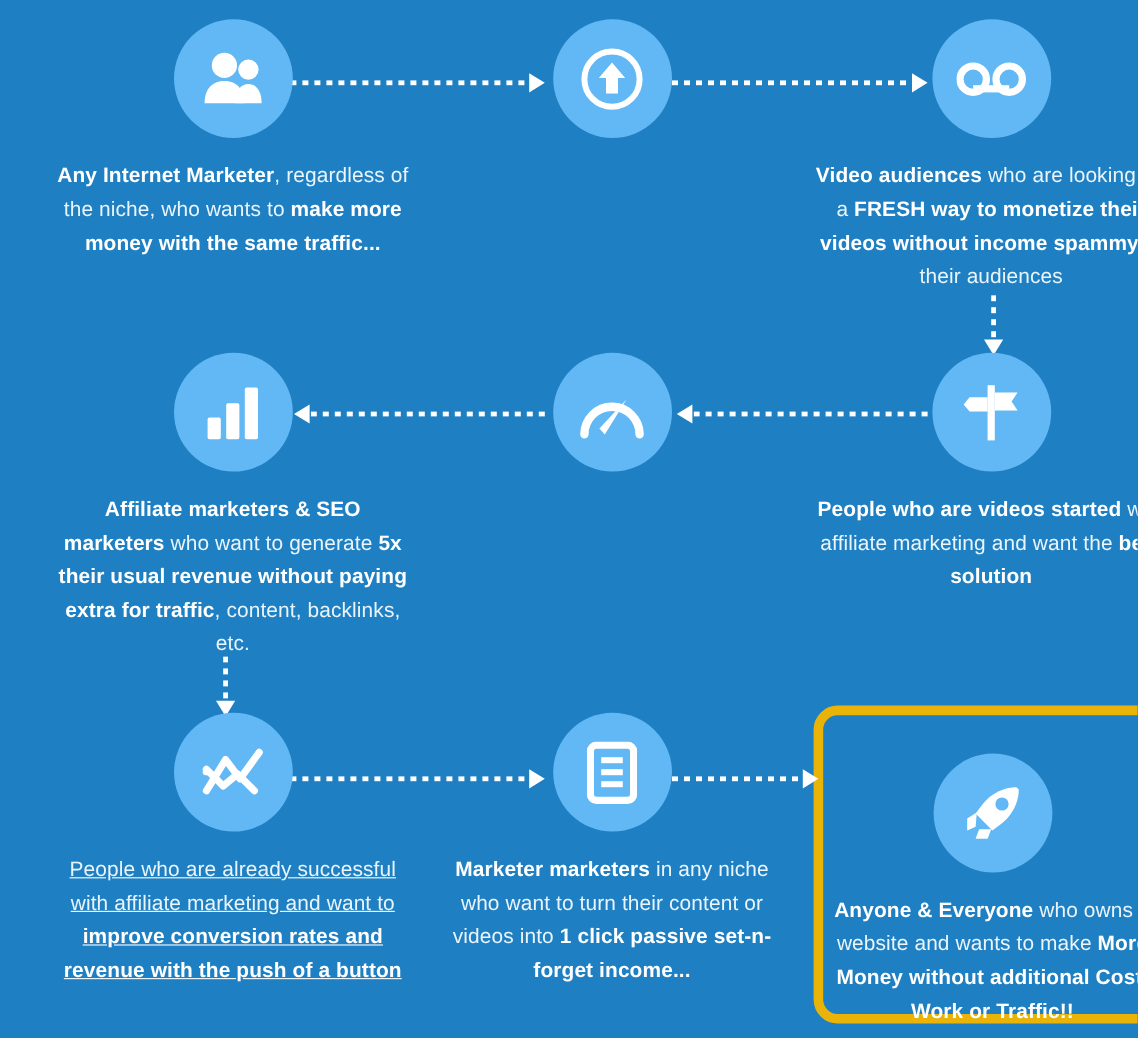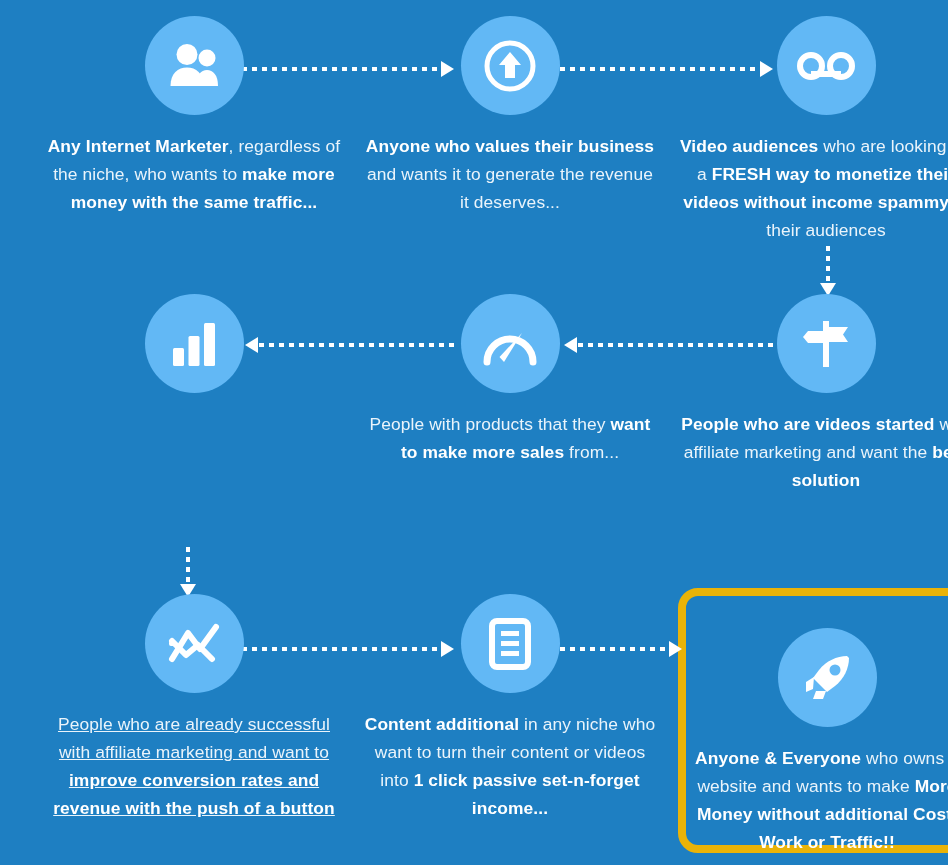--- a/index.html
+++ b/index.html
@@ -191,21 +191,20 @@
       <div class="caption" style="color: rgb(234, 244, 251);"><b>Any Internet Marketer</b>, regardless of the niche, who wants to <b>make more money with the same traffic...</b></div>
     </div>
 
     <div class="cell">
       <div class="icon-circle" style="background: rgb(98, 184, 245);">
         <svg width="54" height="54" viewBox="0 0 54 54" aria-hidden="true">
           <circle cx="27" cy="27" r="23" fill="none" stroke="#fff" stroke-width="5"></circle>
           <path d="M27 13 L38 26 L32 26 L32 39 L22 39 L22 26 L16 26 Z" fill="#fff"></path>
         </svg>
       </div>
-      <div class="caption" style="color: rgb(234, 244, 251);"><b>Anyone who values their business</b> and wants it to generate the revenue it deserves...</div>
     </div>
 
     <div class="cell">
       <div class="icon-circle" style="background: rgb(98, 184, 245);">
         <svg width="58" height="32" viewBox="0 0 58 32" aria-hidden="true">
           <circle cx="14" cy="16" r="11" fill="none" stroke="#fff" stroke-width="6"></circle>
           <circle cx="44" cy="16" r="11" fill="none" stroke="#fff" stroke-width="6"></circle>
           <rect x="14" y="21" width="30" height="6" fill="#fff"></rect>
         </svg>
       </div>
@@ -213,30 +212,30 @@
     </div>
 
     <div class="cell">
       <div class="icon-circle" style="background: rgb(98, 184, 245);">
         <svg width="46" height="48" viewBox="0 0 46 48" aria-hidden="true">
           <rect x="2" y="28" width="11" height="18" rx="1.5" fill="#fff"></rect>
           <rect x="17.5" y="16" width="11" height="30" rx="1.5" fill="#fff"></rect>
           <rect x="33" y="3" width="11" height="43" rx="1.5" fill="#fff"></rect>
         </svg>
       </div>
+      <div class="caption" style="color: rgb(234, 244, 251);"><b>Affiliate marketers &amp; SEO marketers</b> who want to generate <b>5x their usual revenue without paying extra for traffic</b>, content, backlinks, etc.</div>
     </div>
 
     <div class="cell">
       <div class="icon-circle" style="background: rgb(98, 184, 245);">
         <svg width="56" height="44" viewBox="0 0 56 44" aria-hidden="true">
           <path d="M5 40 A23 23 0 0 1 51 40" fill="none" stroke="#fff" stroke-width="7" stroke-linecap="round"></path>
           <path d="M40 11 L22 40 L17.5 35 Z" fill="#fff"></path>
         </svg>
       </div>
-      <div class="caption" style="color: rgb(234, 244, 251);">People with products that they <b>want to make more sales</b> from...</div>
     </div>
 
     <div class="cell">
       <div class="icon-circle" style="background: rgb(98, 184, 245);">
         <svg width="52" height="50" viewBox="0 0 52 50" aria-hidden="true">
           <rect x="23" y="2" width="6" height="46" fill="#fff"></rect>
           <path d="M29 8 L48 8 L43 15.5 L48 23 L29 23 Z" fill="#fff"></path>
           <path d="M23 12 L8 12 L3 18 L8 24 L23 24 Z" fill="#fff"></path>
         </svg>
       </div>
@@ -256,21 +255,21 @@
 
     <div class="cell">
       <div class="icon-circle" style="background: rgb(98, 184, 245);">
         <svg width="42" height="52" viewBox="0 0 42 52" aria-hidden="true">
           <rect x="3" y="3" width="36" height="46" rx="5" fill="none" stroke="#fff" stroke-width="6"></rect>
           <rect x="12" y="13" width="18" height="5" fill="#fff"></rect>
           <rect x="12" y="23" width="18" height="5" fill="#fff"></rect>
           <rect x="12" y="33" width="18" height="5" fill="#fff"></rect>
         </svg>
       </div>
-      <div class="caption" style="color: rgb(234, 244, 251);"><b>Content additional</b> in any niche who want to turn their content or videos into <b>1 click passive set-n-forget income...</b></div>
+      <div class="caption" style="color: rgb(234, 244, 251);"><b>Marketer marketers</b> in any niche who want to turn their content or videos into <b>1 click passive set-n-forget income...</b></div>
     </div>
 
     <div class="cell highlight">
       <div class="icon-circle" style="background: rgb(98, 184, 245);">
         <svg width="52" height="52" viewBox="0 0 52 52" aria-hidden="true">
           <path d="M46 4 C36 4 25 9 18 18 L12 26 L26 40 L34 34 C43 27 48 16 48 6 Z" fill="#fff"></path>
           <circle cx="34" cy="18" r="5.5" fill="#62b8f5"></circle>
           <path d="M13 25 L5 30 L5 40 L12 37 Z" fill="#fff"></path>
           <path d="M15 39 L12 47 L22 47 L25 39 Z" fill="#fff"></path>
         </svg>

